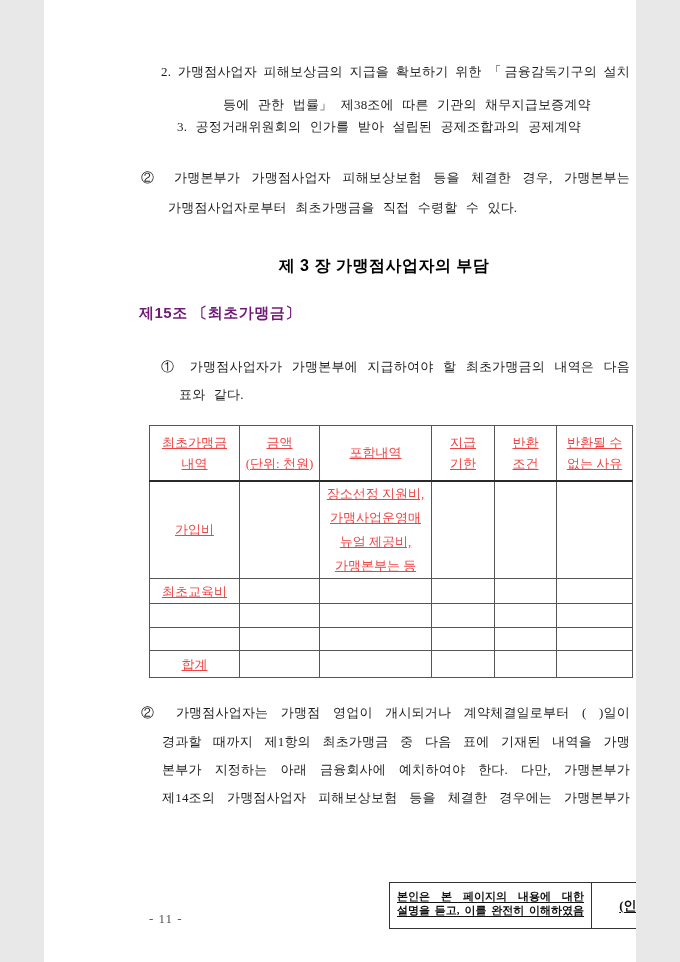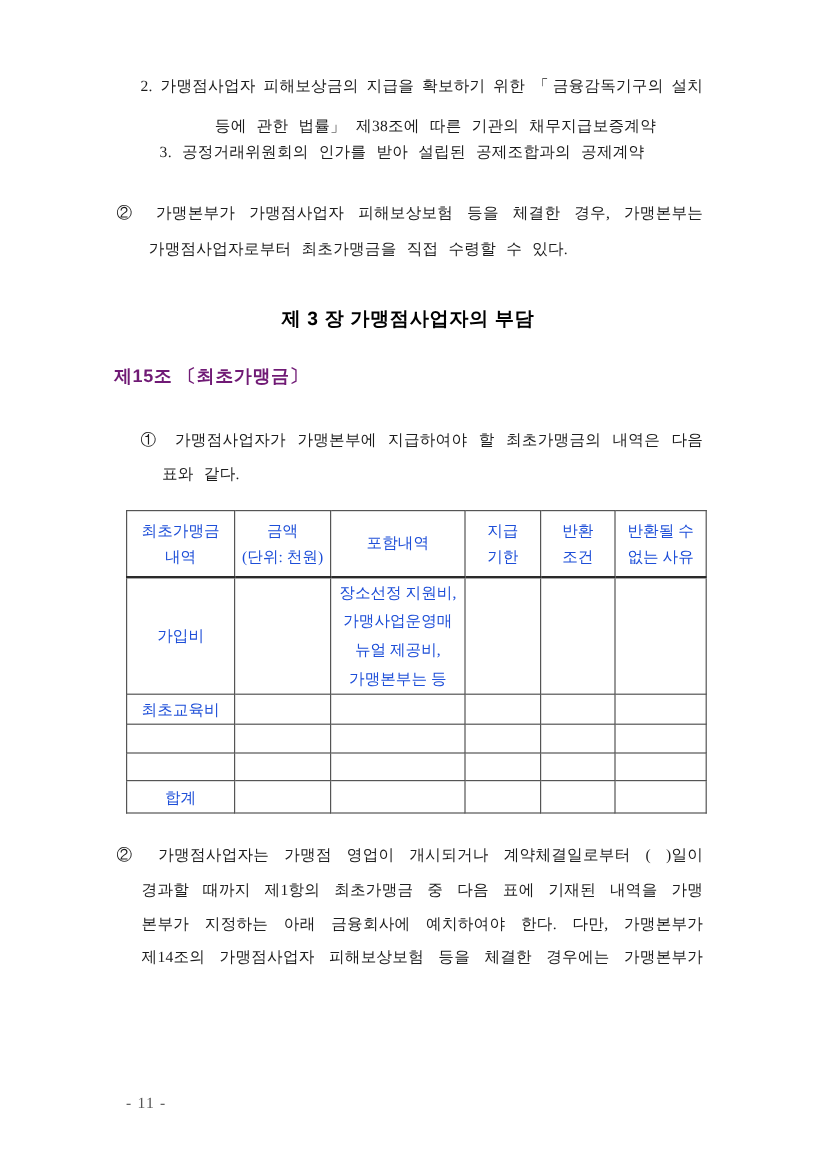--- a/index.html
+++ b/index.html
@@ -1,18 +1,18 @@
 <!DOCTYPE html>
 <html><head>
 <meta charset="utf-8">
 <style>
   html,body { margin:0; padding:0; background:#e8e8e8; }
   .page {
     position:relative;
-    width:680px; height:962px;
+    width:592px; height:962px;
     margin:0 auto;
     background:#ffffff;
     font-family:"Liberation Serif","DejaVu Serif",serif;
     color:#1c1c1c;
     overflow:hidden;
   }
   .ln {
     position:absolute;
     font-size:13px;
     line-height:20px;
@@ -41,21 +41,22 @@
     color:#701a75;
     white-space:nowrap;
   }
   table.fee {
     position:absolute;
     left:105px; top:425px;
     width:483px;
     border-collapse:collapse;
     table-layout:fixed;
     font-size:13px;
-    color:#1d4ed8;
+    color:#ef4444;
+    text-decoration:underline;
   }
   table.fee td, table.fee th {
     border:1px solid #555;
     text-align:center;
     vertical-align:middle;
     font-weight:normal;
     padding:0 2px;
     line-height:21px;
     overflow:hidden;
   }
@@ -191,16 +192,23 @@
       <td></td>
     </tr>
   </tbody>
     </table>
 
   <div class="ln j" style="top:703px; left:97px;  width:489px;">② 가맹점사업자는 가맹점 영업이 개시되거나 계약체결일로부터 ( )일이</div>
   <div class="ln j" style="top:732px; left:118px; width:468px;">경과할 때까지 제1항의 최초가맹금 중 다음 표에 기재된 내역을 가맹</div>
   <div class="ln j" style="top:760px; left:118px; width:468px;">본부가 지정하는 아래 금융회사에 예치하여야 한다. 다만, 가맹본부가</div>
   <div class="ln j" style="top:788px; left:118px; width:468px;">제14조의 가맹점사업자 피해보상보험 등을 체결한 경우에는 가맹본부가</div>
 
+  <div class="stamp-box">
+    <div class="stamp-text">
+      <div>본인은 본 페이지의 내용에 대한</div>
+      <div>설명을 듣고, 이를 완전히 이해하였음</div>
+    </div>
+    <div class="stamp-seal">(인)</div>
+  </div>
 
   <div class="page-number">- 11 -</div>
 
 </div>
 
 </body></html>

